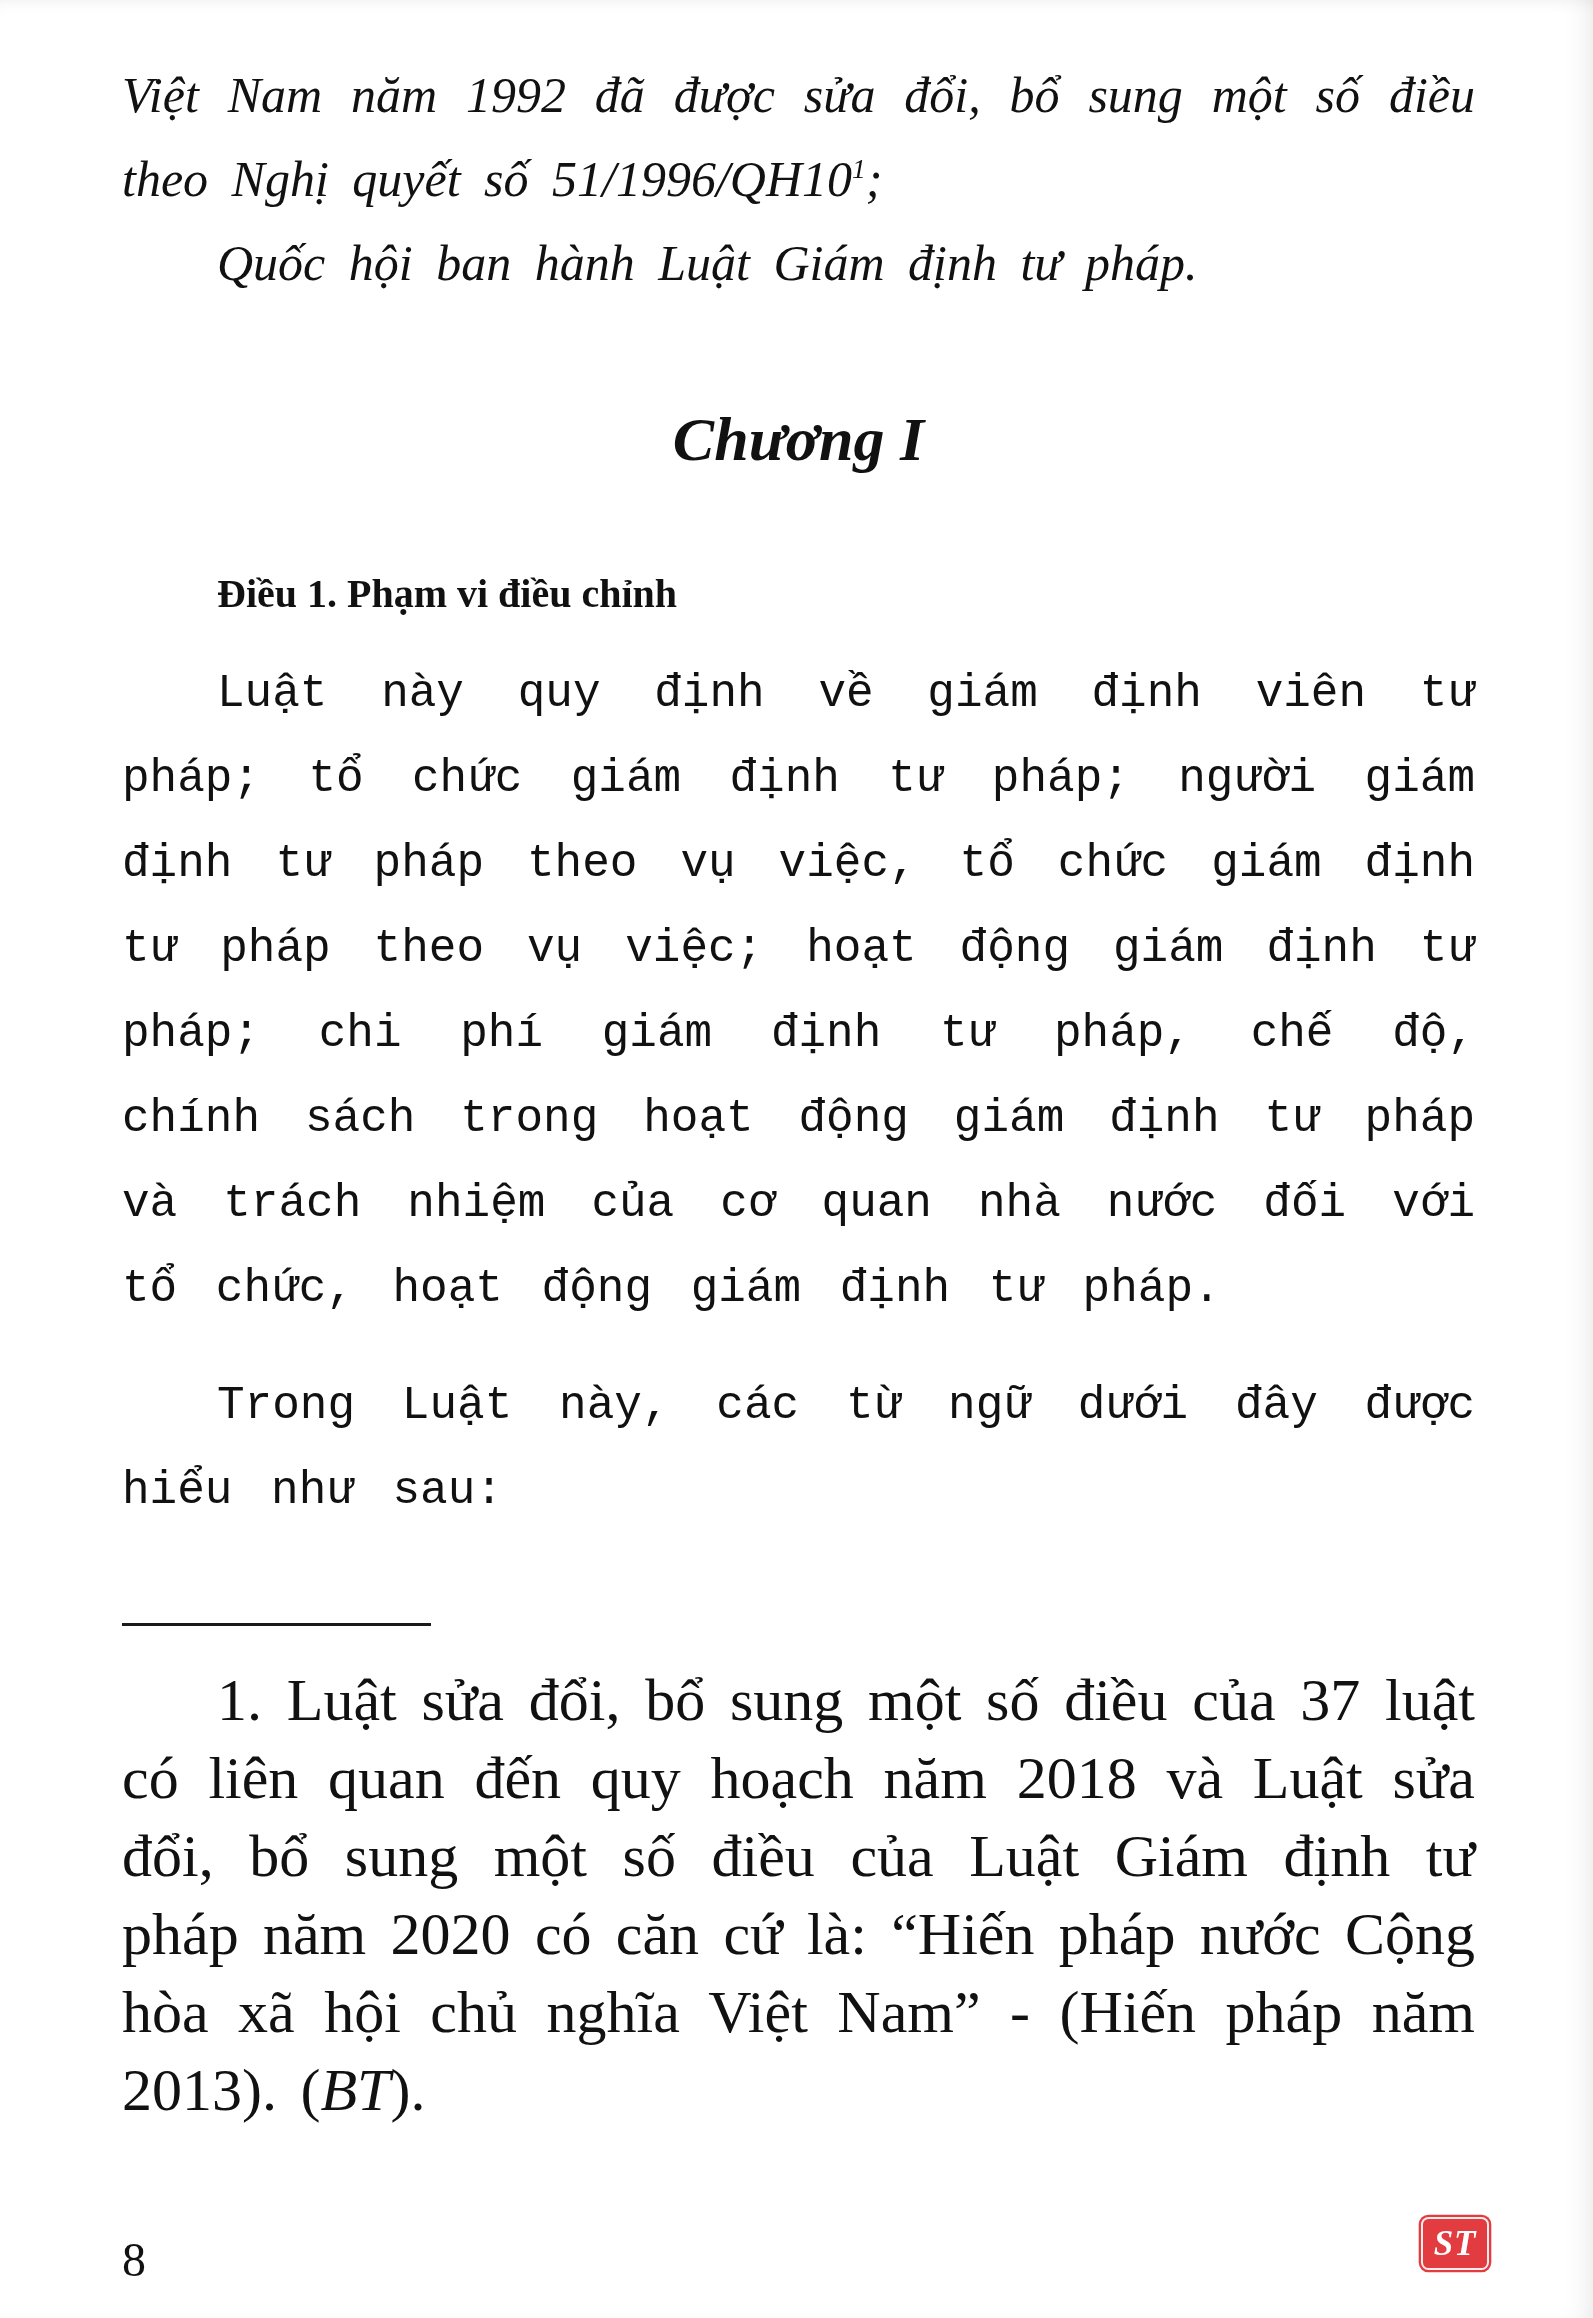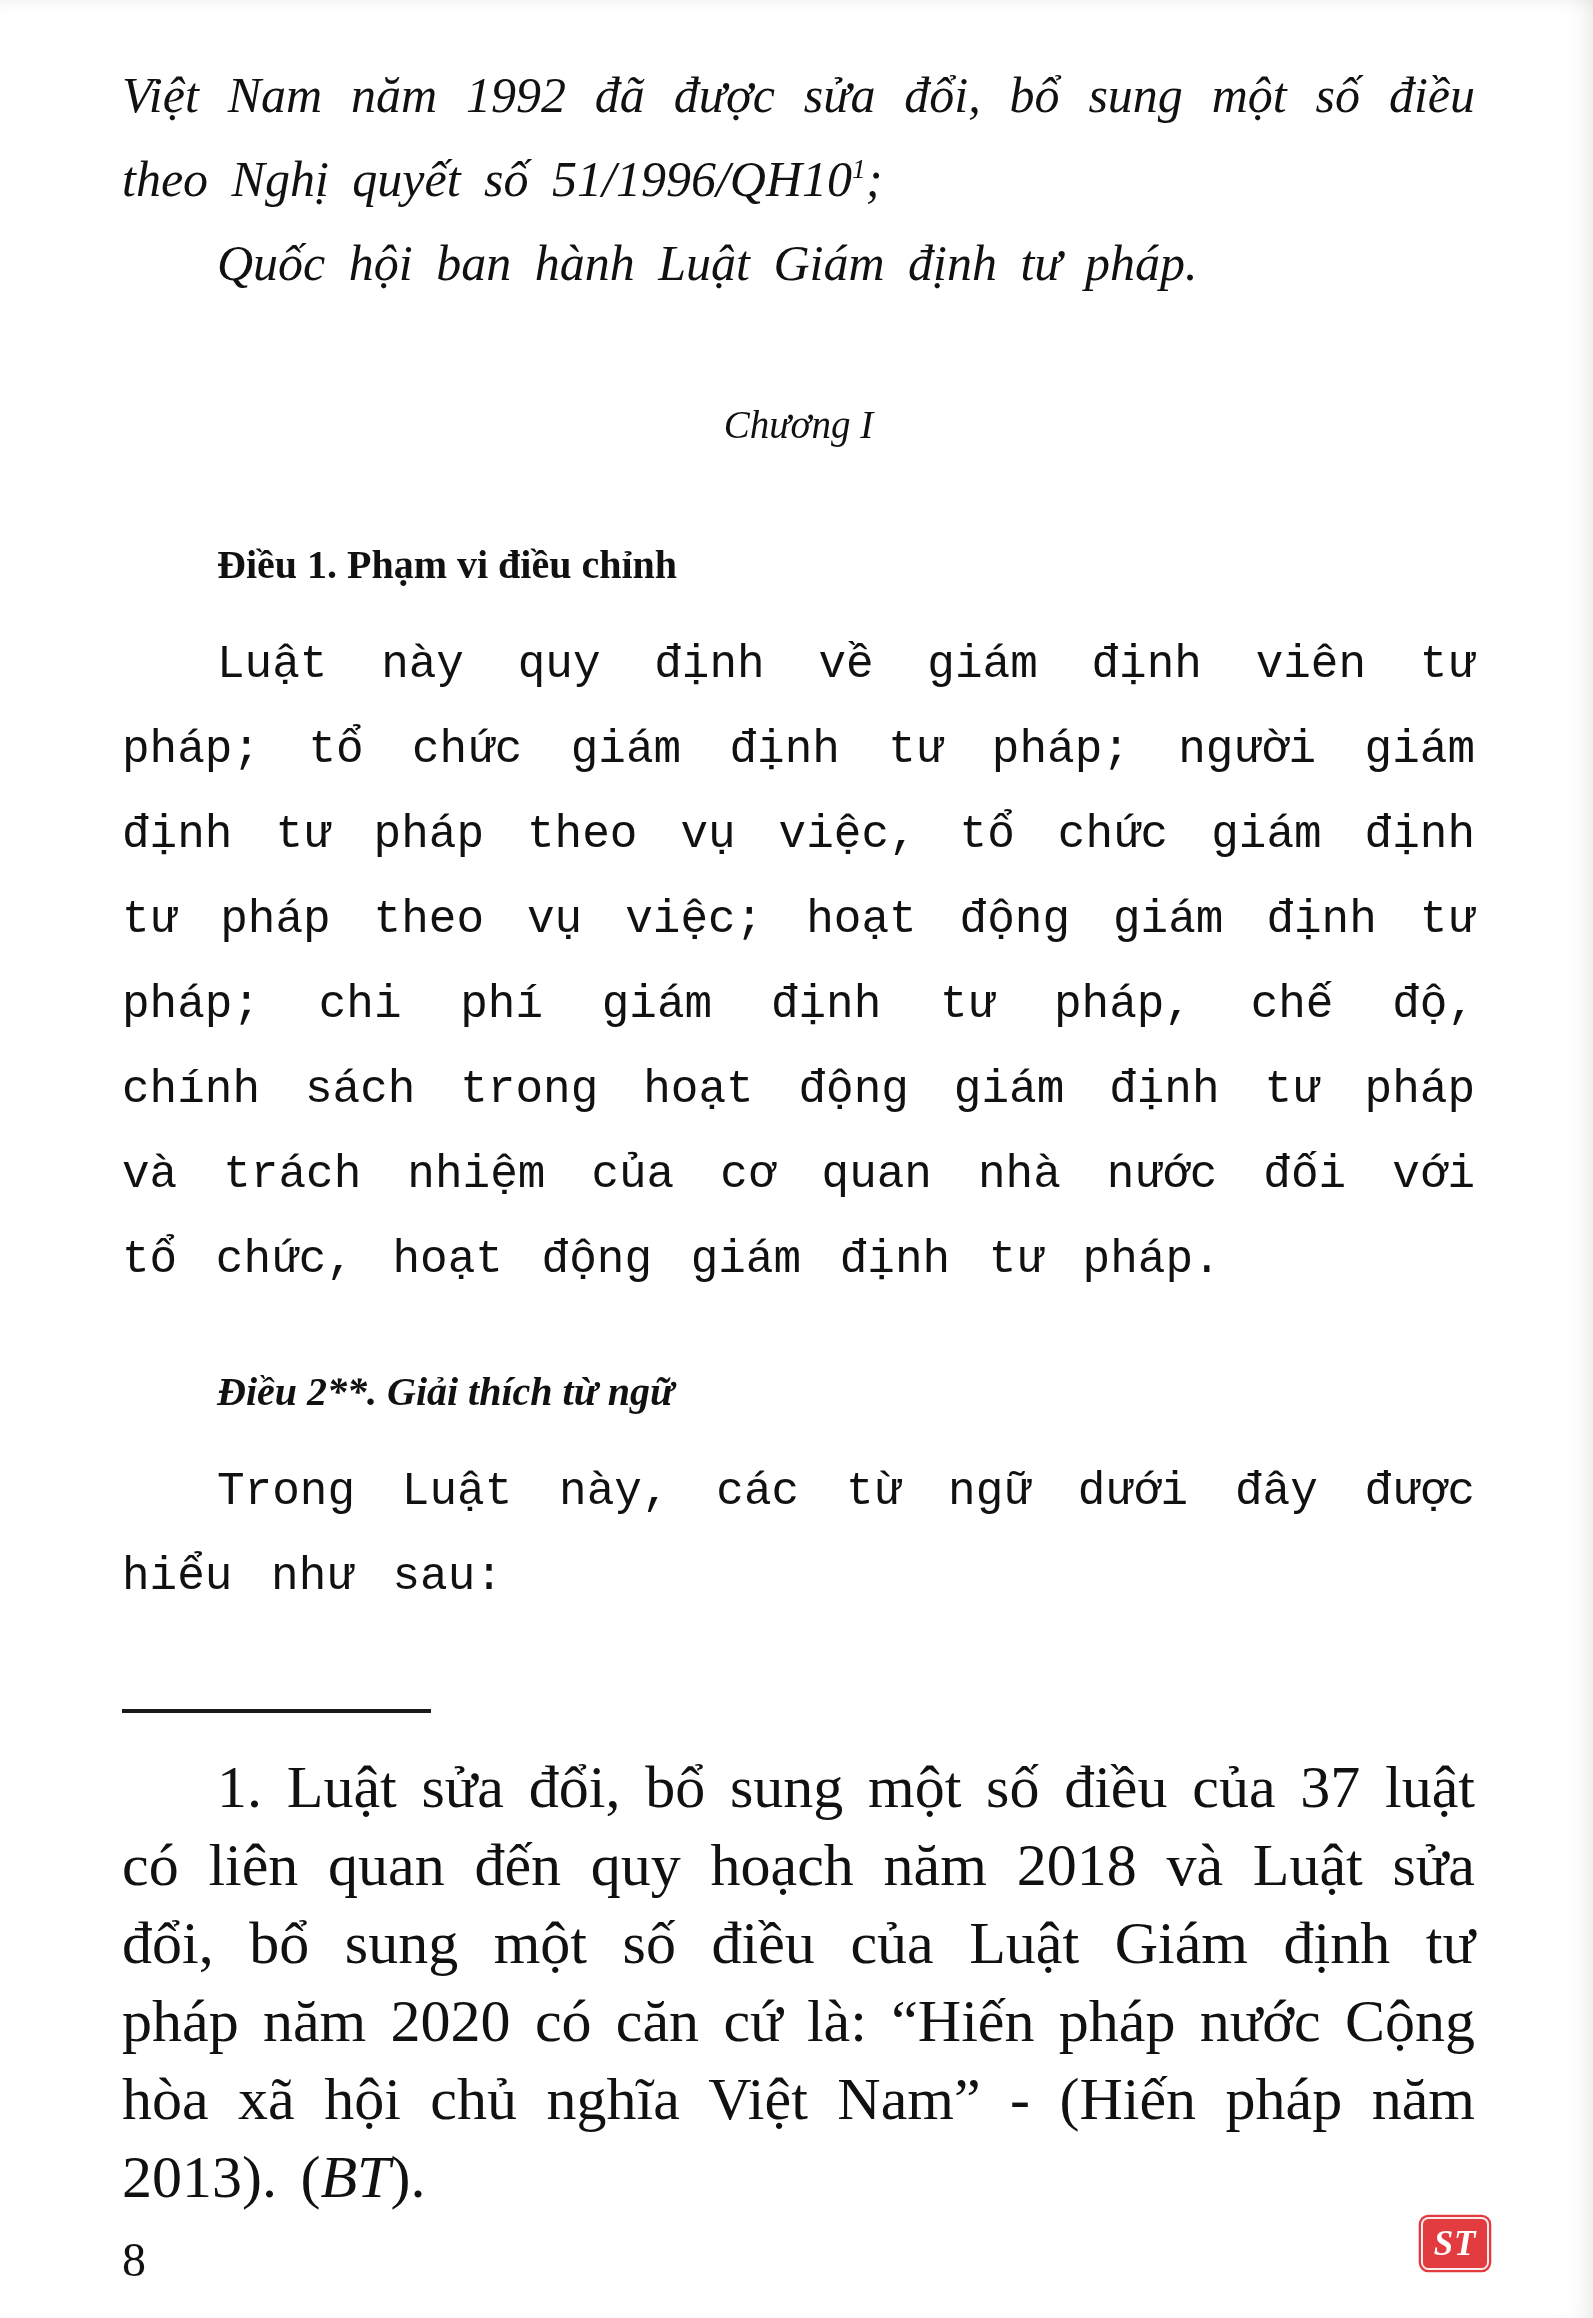--- a/index.html
+++ b/index.html
@@ -36,23 +36,23 @@
     font-size: 0.55em;
     line-height: 0;
     vertical-align: super;
   }
   .preamble.indent { text-indent: 95px; }
 
   
   .chapter-label {
     margin-top: 96px;
     text-align: center;
-    font-size: 39px;
+    font-size: 62px;
     line-height: 1.25;
-    font-weight: normal;
+    font-weight: bold;
     font-style: italic;
   }
   .chapter-title {
     margin-top: 33px;
     text-align: center;
     font-size: 54px;
     line-height: 1.25;
     font-weight: bold;
     letter-spacing: 1.5px;
   }
@@ -129,21 +129,20 @@
 
   <p class="preamble"><span>Việt Nam năm 1992 đã được sửa đổi, bổ sung một số điều theo Nghị quyết số 51/1996/QH10</span><sup>1</sup><span>;</span></p>
 
   <p class="preamble indent">Quốc hội ban hành Luật Giám định tư pháp.</p>
 
   <h2 class="chapter-label">Chương I</h2>
 
   <h3 class="article-heading">Điều 1. Phạm vi điều chỉnh</h3>
   <p class="body-paragraph">Luật này quy định về giám định viên tư pháp; tổ chức giám định tư pháp; người giám định tư pháp theo vụ việc, tổ chức giám định tư pháp theo vụ việc; hoạt động giám định tư pháp; chi phí giám định tư pháp, chế độ, chính sách trong hoạt động giám định tư pháp và trách nhiệm của cơ quan nhà nước đối với tổ chức, hoạt động giám định tư pháp.</p>
 
-  <h3 class="article-heading italic article2-heading">Điều 2**. Giải thích từ ngữ</h3>
   <p class="body-paragraph">Trong Luật này, các từ ngữ dưới đây được hiểu như sau:</p>
 
   <div class="footnote-separator"></div>
   <p class="footnote"><span>1. Luật sửa đổi, bổ sung một số điều của 37 luật có liên quan đến quy hoạch năm 2018 và Luật sửa đổi, bổ sung một số điều của Luật Giám định tư pháp năm 2020 có căn cứ là: “Hiến pháp nước Cộng hòa xã hội chủ nghĩa Việt Nam” - (Hiến pháp năm 2013). (</span><i>BT</i><span>).</span></p>
 
   <span class="page-number">8</span>
   <span class="publisher-logo" style="background: rgb(226, 60, 64); color: rgb(255, 255, 255); box-shadow: rgb(226, 60, 64) 0px 0px 0px 2.3px;">ST</span>
 
 </div>
 

